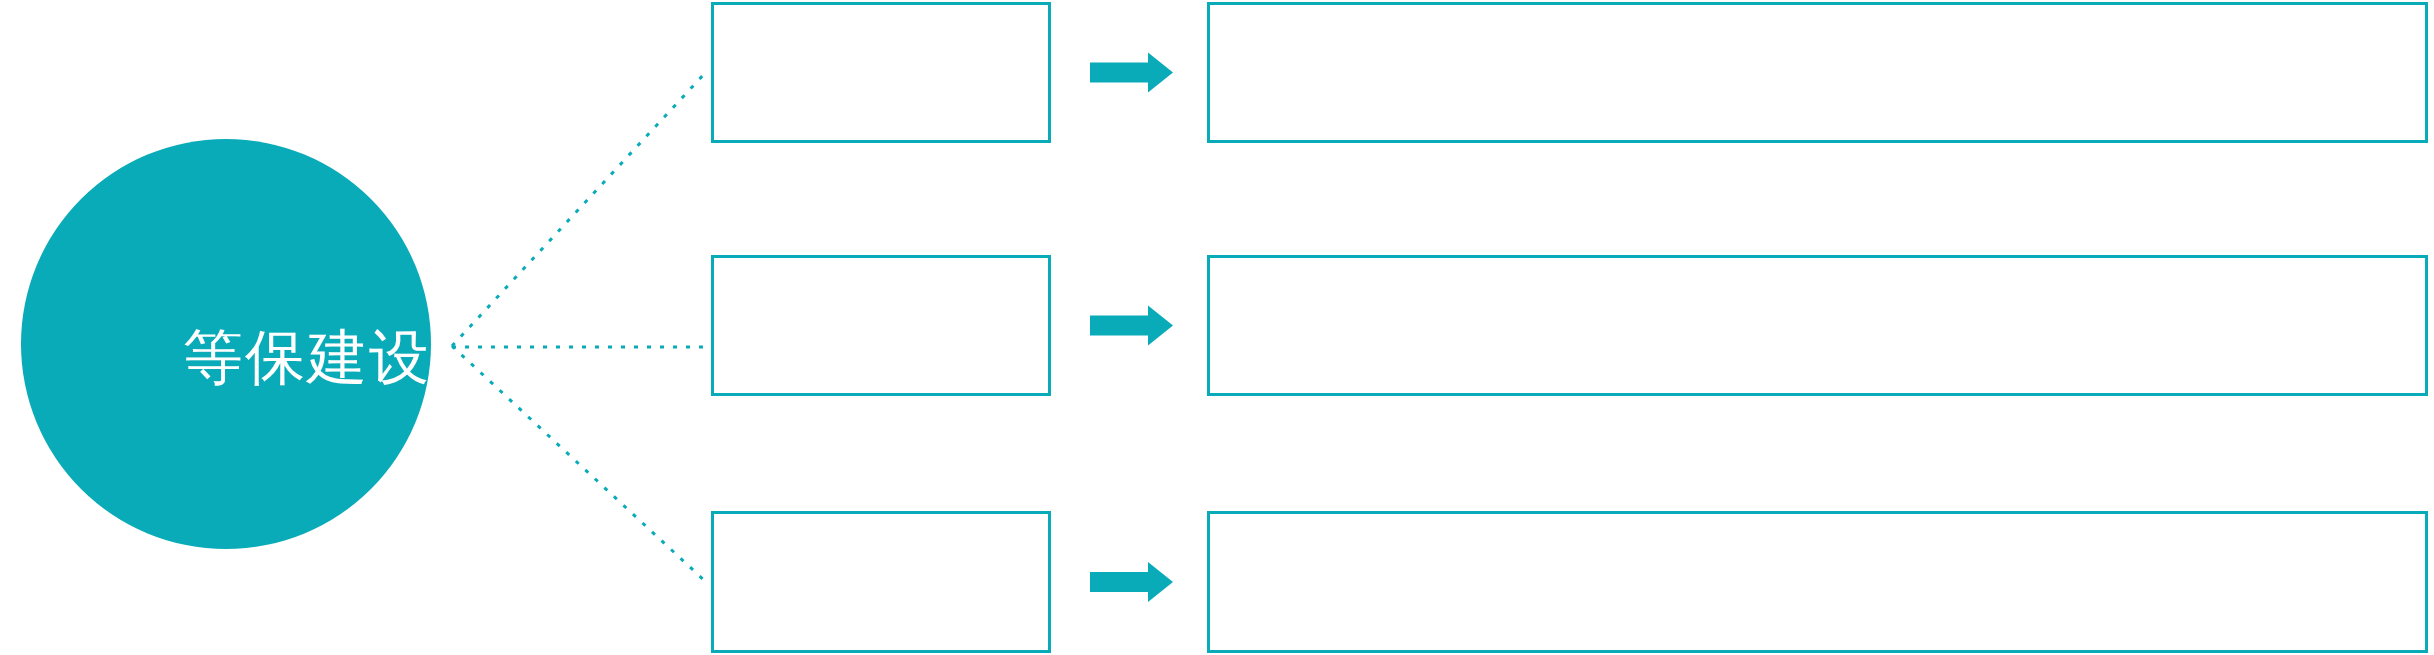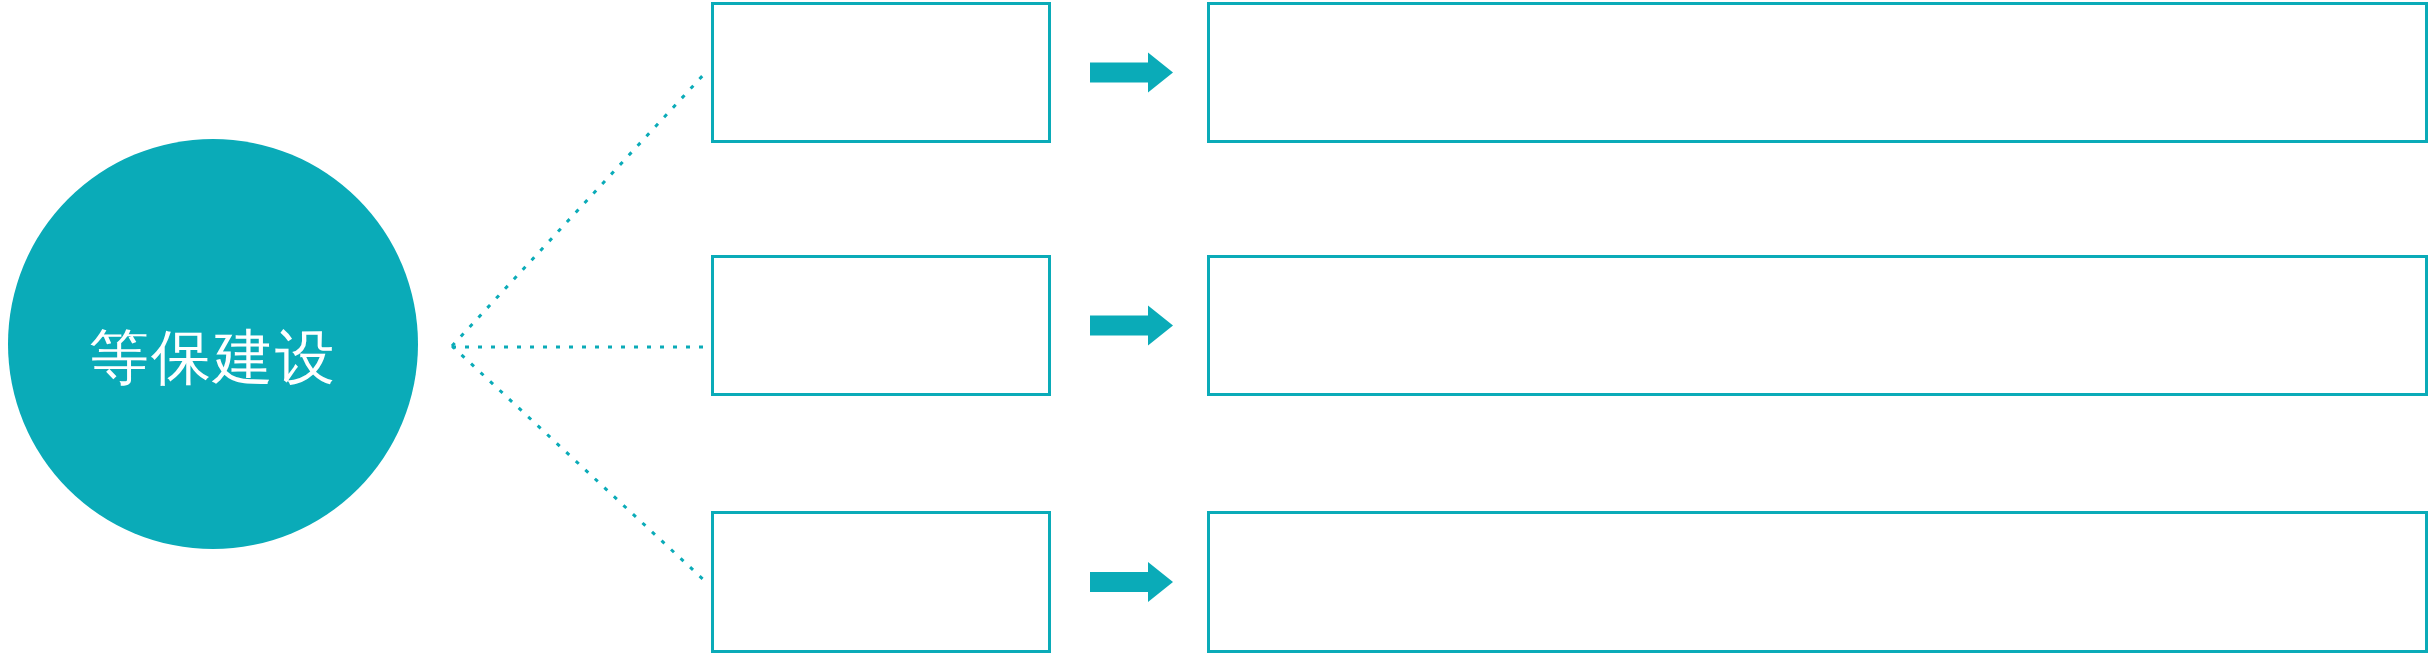--- a/index.html
+++ b/index.html
@@ -14,27 +14,27 @@
     overflow: hidden;
   }
   .connector-layer {
     position: absolute;
     left: 0; top: 0;
     width: 2434px; height: 655px;
     z-index: 1;
   }
   .topic-circle {
     position: absolute;
-    left: 8px; top: 139px;
+    left: 21px; top: 139px;
     width: 410px; height: 410px;
     border-radius: 50%;
     background: var(--accent);
     display: flex;
     flex-direction: column;
-    align-items: center;
+    align-items: flex-end;
     justify-content: center;
     z-index: 2;
     transform: translateZ(0);
   }
   .topic-circle .label {
     color: var(--circle-text);
     font-size: 60px;
     line-height: 78px;
     font-weight: 300;
     letter-spacing: 2px;

